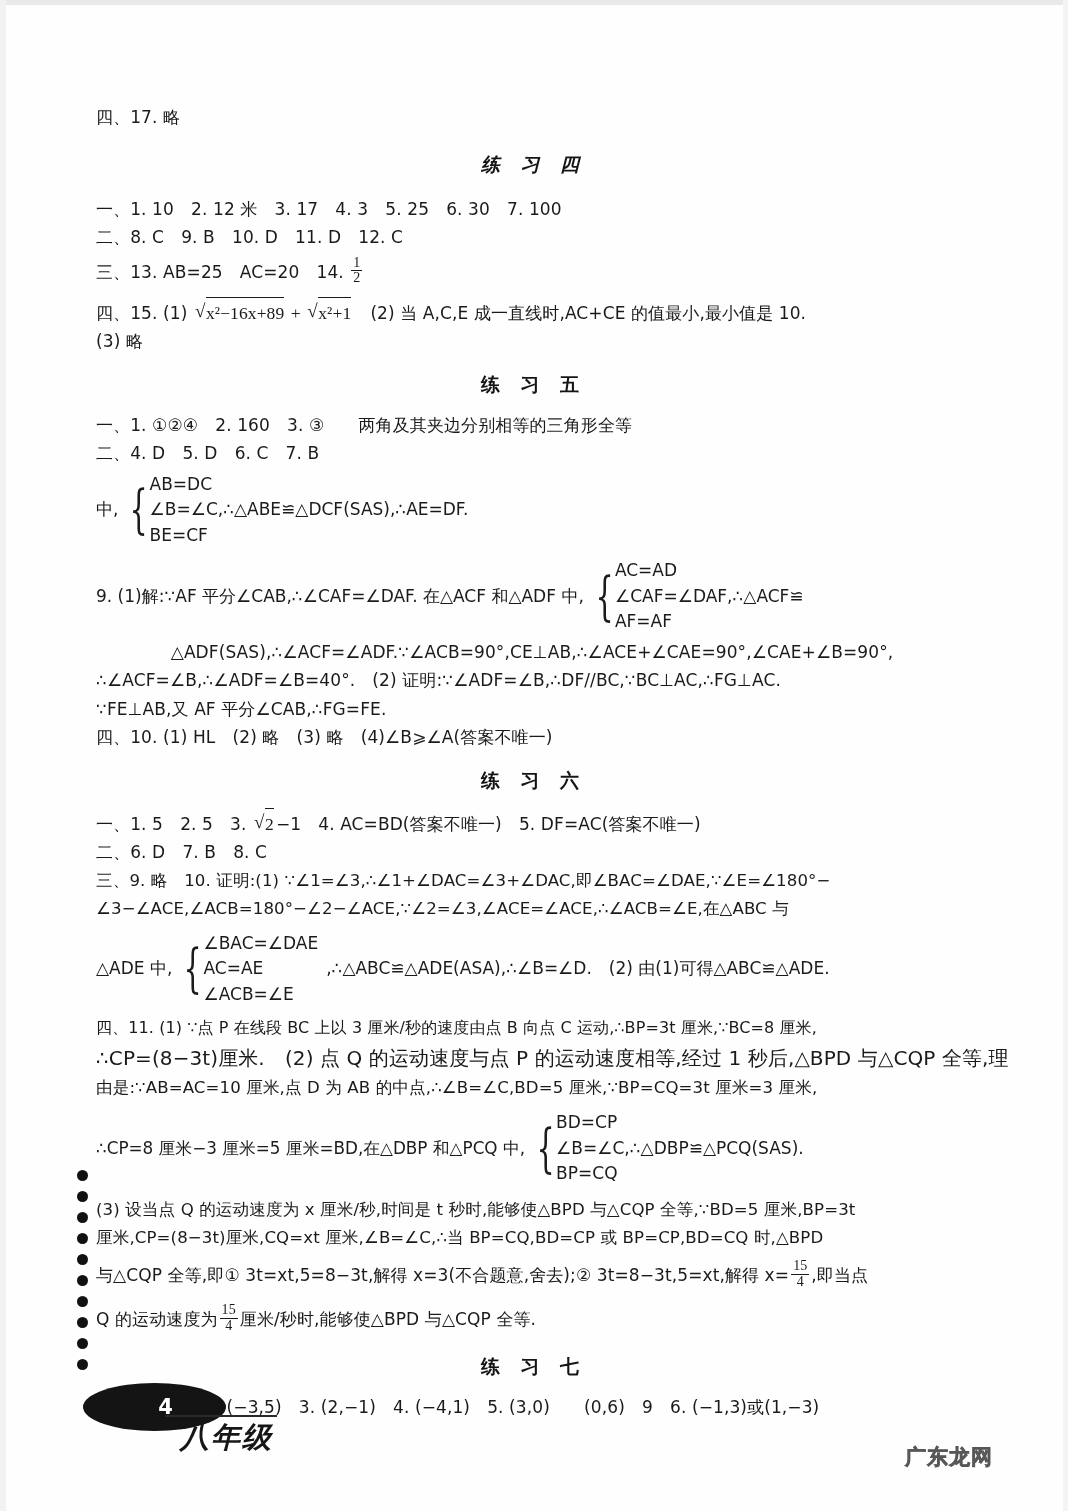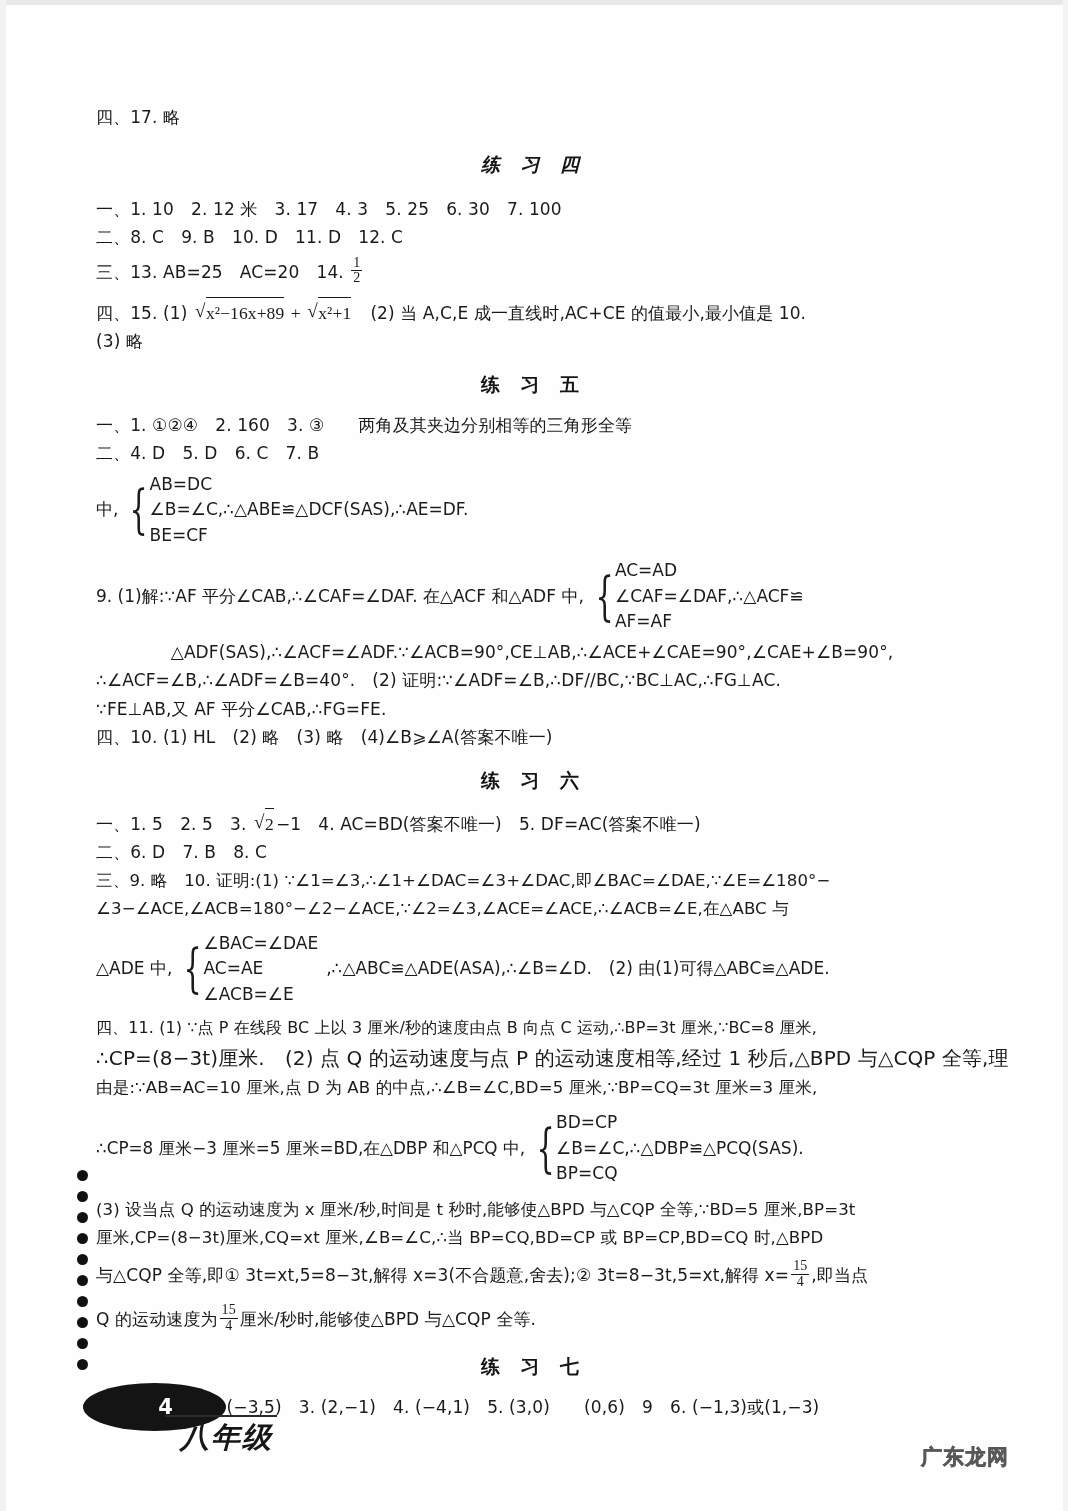--- a/index.html
+++ b/index.html
@@ -122,21 +122,20 @@
     font-weight:700;font-size:29px;letter-spacing:2px;color:#161616;
     font-style:italic;
   }
   .watermark{
     position:absolute;left:905px;top:1443px;
     font-family:"DejaVu Sans","Liberation Sans",sans-serif;
     font-weight:700;font-size:21px;letter-spacing:1px;
     color:#4a4a4a;
     -webkit-text-stroke:0.6px #3b3b3b;
     opacity:0.85;
-    margin-left:16px;
   }
 </style>
 </head>
 <body>
 
 <div class="page">
   <div class="scan-top"></div>
   <div class="scan-left"></div>
   <div class="scan-right"></div>
 

